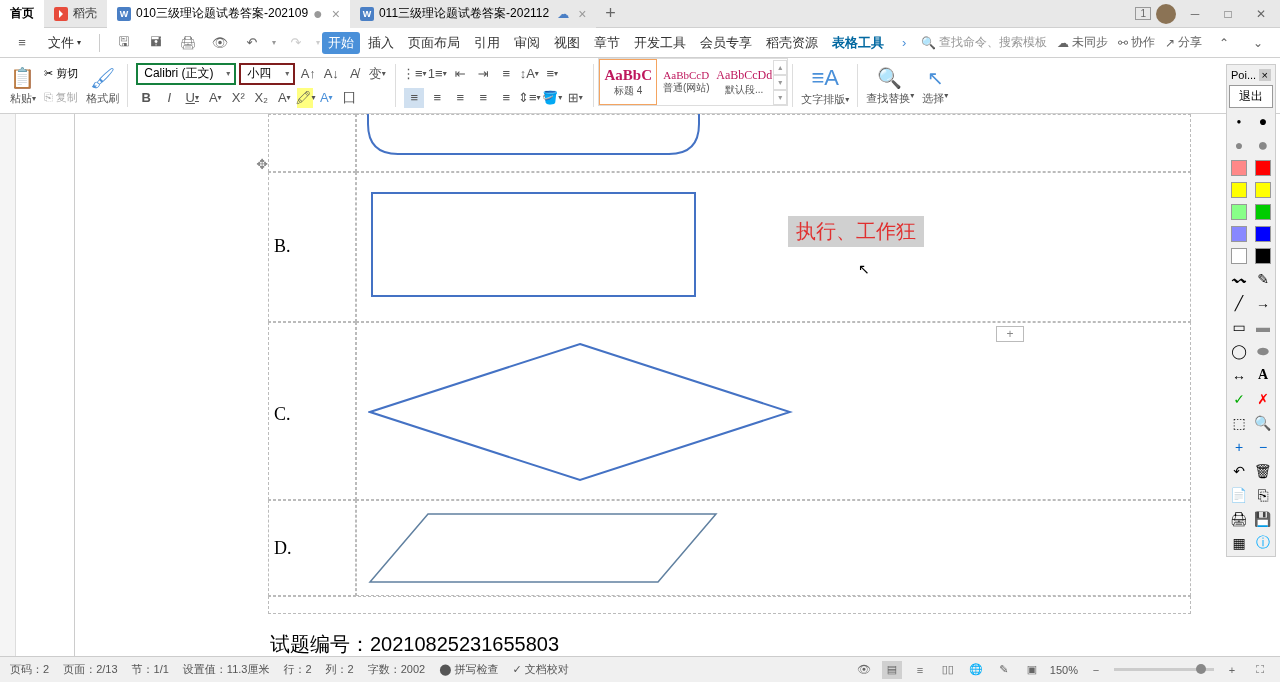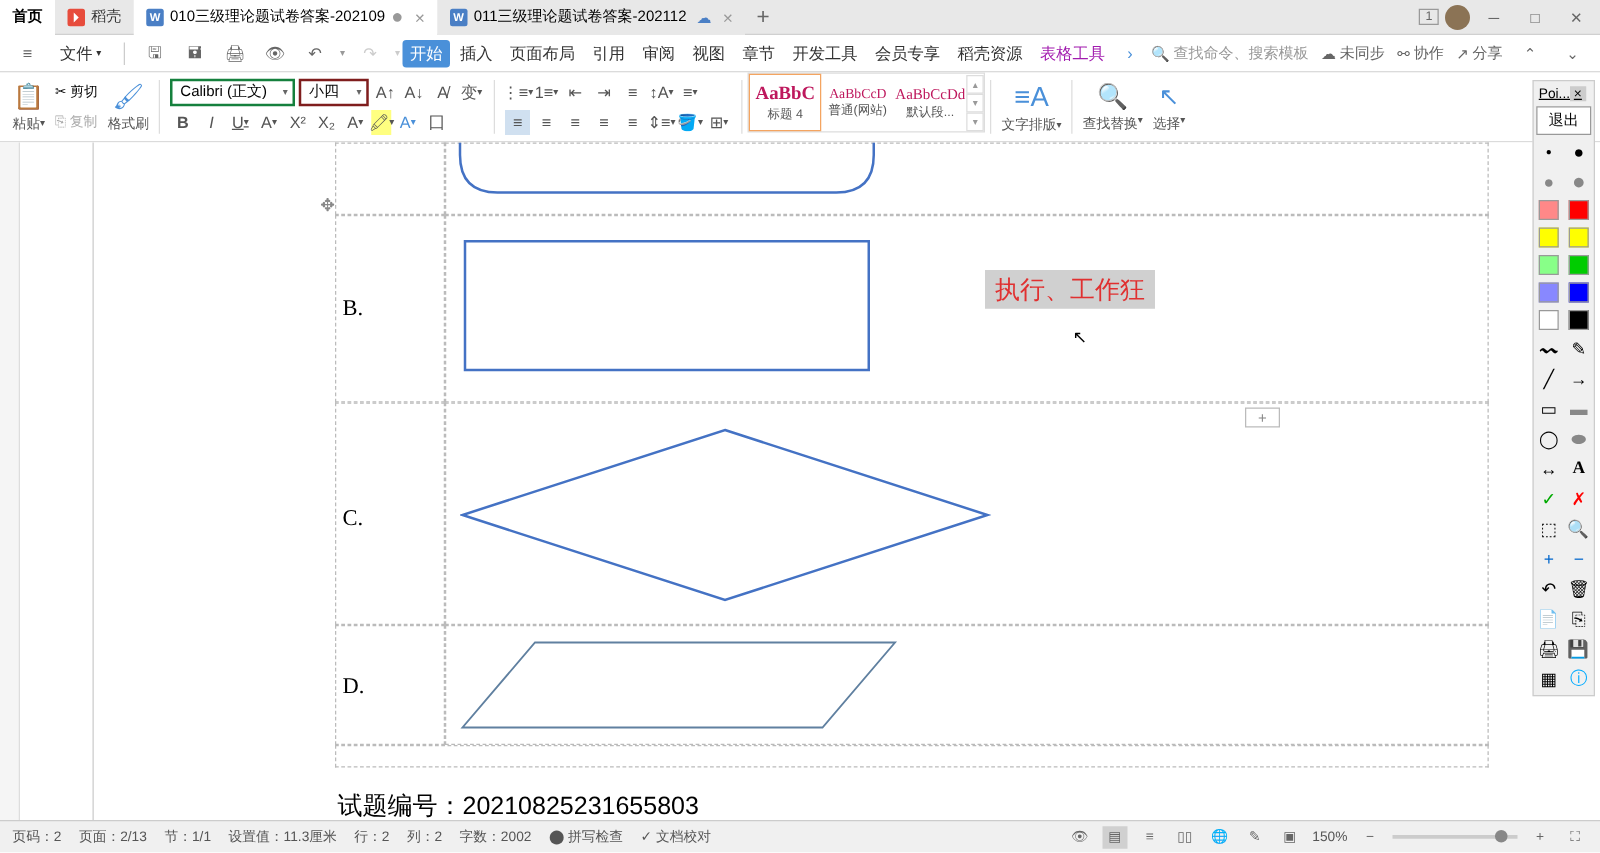--- a/index.html
+++ b/index.html
@@ -21,21 +21,21 @@
 .title-right { margin-left: auto; display: flex; align-items: center; gap: 5px; padding-right: 5px; }
 .badge-1 { border: 1px solid #999; padding: 0 4px; font-size: 10px; color: #666; }
 .avatar { width: 20px; height: 20px; border-radius: 50%; background: #8b7355; }
 .win-btn { width: 28px; height: 20px; display: flex; align-items: center; justify-content: center; color: #666; font-size: 12px; }
 
 
 .menubar { height: 30px; background: #fff; display: flex; align-items: center; padding: 0 10px; border-bottom: 1px solid #d0d0d0; font-size: 13px; gap: 2px; }
 .menu-left { display: flex; align-items: center; gap: 8px; }
 .menu-item { padding: 2px 6px; cursor: pointer; color: #333; }
 .menu-item.active { background: #4a90d9; color: #fff; border-radius: 3px; }
-.menu-item.blue { color: #a21caf; }
+.menu-item.blue { color: #0369a1; font-weight: bold; }
 .menu-file { display: flex; align-items: center; gap: 3px; }
 .menu-icon-btn { width: 24px; height: 24px; display: flex; align-items: center; justify-content: center; color: #666; cursor: pointer; }
 .menu-sep { width: 1px; height: 18px; background: #ccc; margin: 0 4px; }
 .menu-spacer { flex: 1; }
 .menu-right { display: flex; align-items: center; gap: 10px; font-size: 12px; color: #666; }
 .search-box { display: flex; align-items: center; color: #999; gap: 3px; }
 
 
 .ribbon { height: 56px; background: #fff; display: flex; align-items: stretch; padding: 0 6px; border-bottom: 1px solid #d0d0d0; font-size: 11px; }
 .ribbon-group { display: flex; flex-direction: column; justify-content: center; padding: 0 4px; }
@@ -66,21 +66,21 @@
 .shape-diamond { position: absolute; }
 .shape-parallelogram { position: absolute; }
 .annotation { position: absolute; background: #d0d0d0; color: #e03030; font-size: 20px; padding: 2px 8px; font-weight: normal; }
 .cursor-arrow { position: absolute; font-size: 14px; }
 .move-handle { position: absolute; width: 16px; height: 16px; display: flex; align-items: center; justify-content: center; color: #888; font-size: 14px; }
 .add-btn { position: absolute; width: 28px; height: 16px; border: 1px solid #bbb; display: flex; align-items: center; justify-content: center; font-size: 12px; color: #888; background: #fff; }
 .serial-text { position: absolute; font-size: 20px; font-family: serif; }
 
 
 .toolbox { position: absolute; right: 4px; top: 64px; width: 50px; background: #f0f0f0; border: 1px solid #ccc; display: flex; flex-direction: column; align-items: center; padding: 2px; gap: 2px; }
-.toolbox-header { display: flex; width: 100%; align-items: center; padding: 2px; font-size: 11px; text-decoration: underline; }
+.toolbox-header { display: flex; width: 100%; align-items: center; justify-content: space-between; padding: 2px; font-size: 11px; }
 .toolbox-exit { background: #fff; border: 1px solid #999; padding: 2px 6px; font-size: 12px; cursor: pointer; width: 100%; text-align: center; }
 .tool-row { display: flex; gap: 4px; width: 100%; justify-content: space-around; padding: 2px 0; }
 .tool-cell { width: 18px; height: 18px; display: flex; align-items: center; justify-content: center; font-size: 14px; }
 .color-sw { width: 16px; height: 16px; border: 1px solid #999; }
 
 
 .statusbar { position: absolute; bottom: 0; left: 0; right: 0; height: 26px; background: #f0f0f0; border-top: 1px solid #ccc; display: flex; align-items: center; padding: 0 10px; font-size: 11px; color: #555; gap: 14px; }
 .status-right { margin-left: auto; display: flex; align-items: center; gap: 8px; }
 .status-icon { width: 20px; height: 18px; display: flex; align-items: center; justify-content: center; color: #666; }
 .zoom-slider { width: 100px; height: 3px; background: #ccc; position: relative; }

